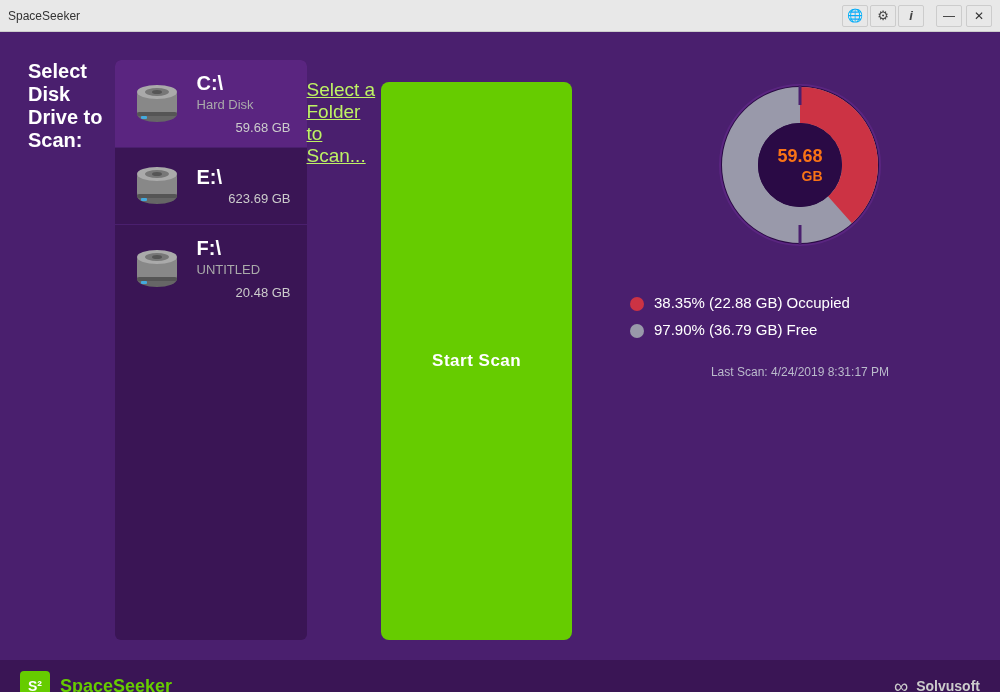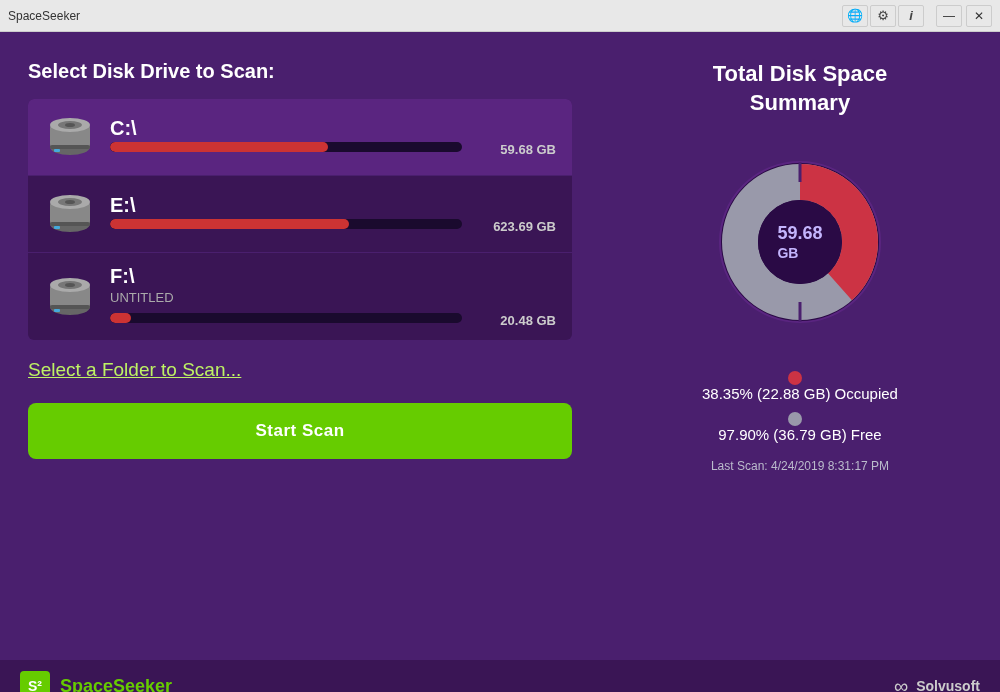--- a/index.html
+++ b/index.html
@@ -70,21 +70,21 @@
       height: 628px;
       display: flex;
       flex-direction: row;
     }
 
     
     .left-panel {
       flex: 0 0 600px;
       padding: 28px 28px 20px 28px;
       display: flex;
-      flex-direction: column;
+      flex-direction: row;
     }
     .panel-title {
       color: white;
       font-size: 20px;
       font-weight: 600;
       margin-bottom: 16px;
     }
 
     
     .disk-list {
@@ -126,21 +126,20 @@
     }
     .disk-label {
       color: #aaaaaa;
       font-size: 13px;
       margin-bottom: 8px;
     }
     .disk-bar-row {
       display: flex;
       align-items: flex-start;
       gap: 24px;
-      font-weight: bold;
     }
     .disk-bar-bg {
       flex: 1;
       height: 10px;
       background: #1a0a2e;
       border-radius: 5px;
       overflow: hidden;
     }
     .disk-bar-fill {
       height: 100%;
@@ -205,59 +204,58 @@
     }
     .donut-container svg {
       width: 210px;
       height: 210px;
     }
     .donut-center-text {
       position: absolute;
       top: 50%;
       left: 50%;
       transform: translate(-50%, -50%);
-      text-align: left;
-      color: #c4b5fd;
+      text-align: right;
+      color: #f97316;
       font-size: 18px;
       font-weight: 700;
       line-height: 1.2;
     }
     .donut-center-text .gb-label {
       font-size: 14px;
       font-weight: 600;
     }
 
     
     .legend {
       width: 100%;
       padding: 0 10px;
     }
     .legend-item {
       display: flex;
-      align-items: center;
+      align-items: flex-end;
       margin-bottom: 10px;
-      flex-direction: column;
     }
     .legend-dot {
       width: 14px;
       height: 14px;
       border-radius: 50%;
       margin-right: 10px;
       flex-shrink: 0;
     }
     .legend-text {
       color: white;
       font-size: 15px;
     }
 
     
     .last-scan {
       color: #bbbbcc;
       font-size: 12px;
-      margin-top: 6px;
+      margin-top: 17px;
       text-align: center;
     }
 
     
     .footer {
       background: #3a1555;
       height: 52px;
       width: 1000px;
       display: flex;
       align-items: center;
@@ -334,20 +332,21 @@
             <rect x="6" y="14" width="40" height="22" rx="3" fill="#888"></rect>
             <ellipse cx="26" cy="14" rx="20" ry="7" fill="#aaa"></ellipse>
             <ellipse cx="26" cy="14" rx="12" ry="4" fill="#777"></ellipse>
             <ellipse cx="26" cy="14" rx="5" ry="2" fill="#555"></ellipse>
             <rect x="6" y="34" width="40" height="4" rx="2" fill="#555"></rect>
             <rect x="10" y="38" width="6" height="3" rx="1" fill="#44aadd"></rect>
           </svg>
         </div>
         <div class="disk-info">
           <div class="disk-name">C:\</div>
+          <div class="disk-label">Hard Disk</div>
           <div class="disk-bar-row">
             <div class="disk-bar-bg">
               <div class="disk-bar-fill" style="width:62%"></div>
             </div>
             <span class="disk-size">59.68 GB</span>
           </div>
         </div>
       </div>
 
       <div class="disk-item">
@@ -398,24 +397,20 @@
       </div>
 
     </div>
 
     <a class="select-folder-link">Select a Folder to Scan...</a>
 
     <button class="start-scan-btn">Start Scan</button>
   </div>
 
   <div class="right-panel">
-    <div class="summary-title">
-      <span>Total Disk Space</span><br>
-      <span>Summary</span>
-    </div>
 
     <div class="donut-container">
       <svg viewBox="0 0 210 210" xmlns="http://www.w3.org/2000/svg">
 
         <circle cx="105" cy="105" r="80" fill="#2a0a45" stroke="#5a2580" stroke-width="2"></circle>
 
         <circle cx="105" cy="105" r="60" fill="none" stroke="#9999aa" stroke-width="36" stroke-dasharray="376.99" stroke-dashoffset="0" transform="rotate(-90 105 105)"></circle>
 
         <circle cx="105" cy="105" r="60" fill="none" stroke="#cc3344" stroke-width="36" stroke-dasharray="144.54 232.45" stroke-dashoffset="0" transform="rotate(-90 105 105)"></circle>
 

